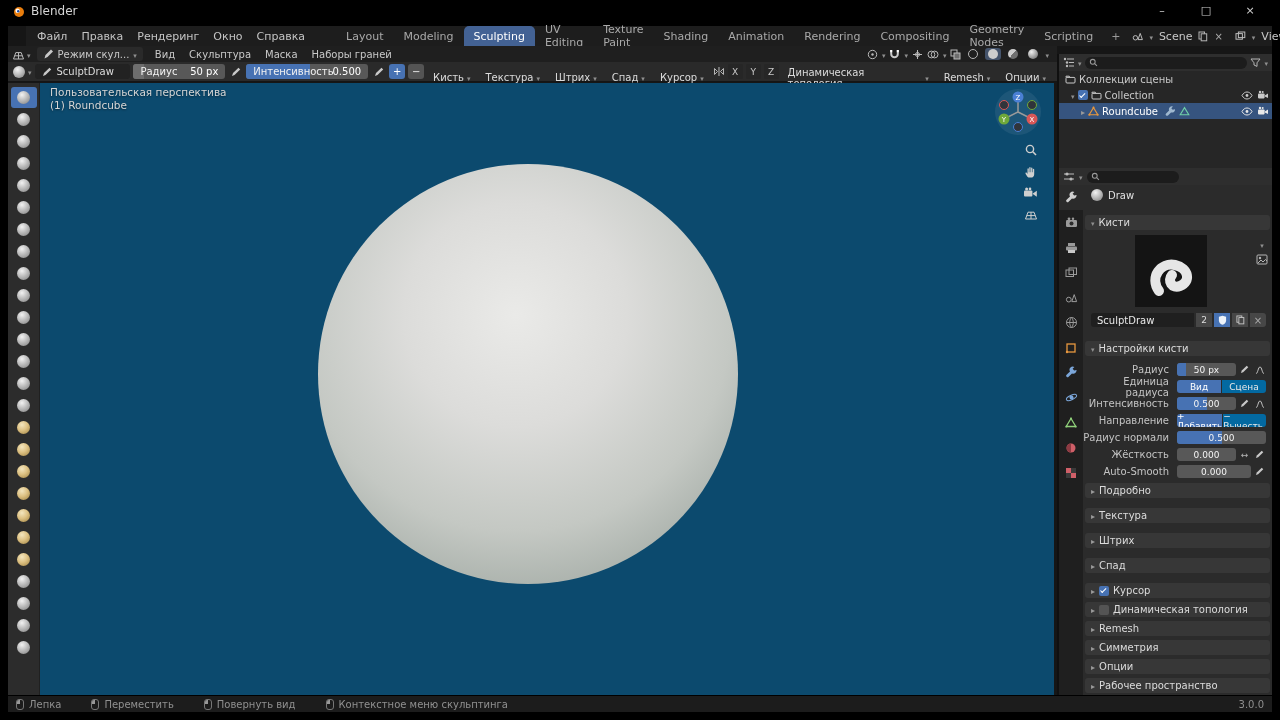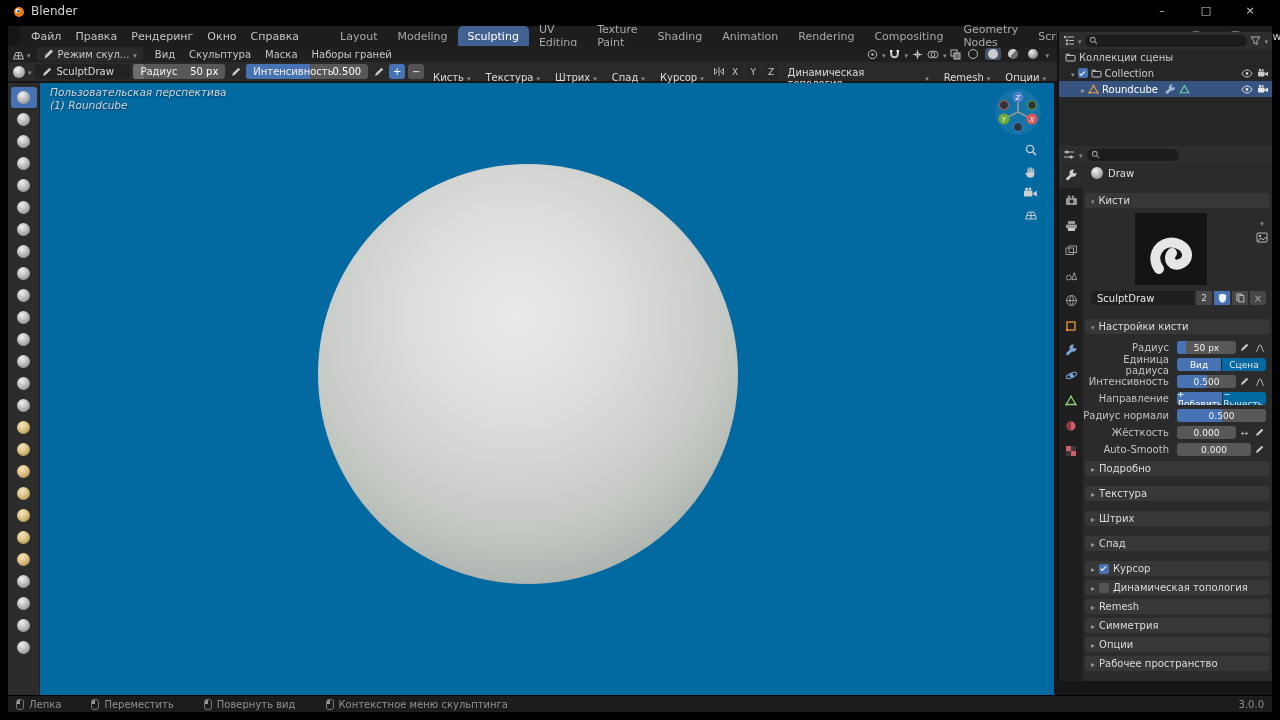--- a/index.html
+++ b/index.html
@@ -7,21 +7,21 @@
     font-family:"DejaVu Sans", sans-serif; font-size:11px; color:#c9c9c9; }
   #app { position:absolute; left:8px; top:0; width:1264px; height:712px; background:#161616; }
 
   
   .titlebar { position:absolute; top:0; left:0; right:0; height:26px; background:#000; display:flex; align-items:flex-start; }
   .titlebar .ttl { display:flex; align-items:center; gap:6px; padding:4px 4px; color:#d5d5d5; font-size:12px; }
   .wctls { margin-left:auto; display:flex; height:20px; }
   .wctl { width:44px; display:flex; align-items:center; justify-content:center; color:#cfcfcf; font-size:11px; }
 
   
-  .menubar { position:absolute; top:26px; left:12px; right:0; height:20px; background:#1d1d1d; display:flex; align-items:center; color:#c4c4c4; }
+  .menubar { position:absolute; top:26px; left:18px; right:0; height:20px; background:#1d1d1d; display:flex; align-items:center; color:#c4c4c4; }
   .menu-item { padding:0 7px; height:100%; display:flex; align-items:center; }
   .tabs { display:flex; height:100%; margin-left:24px; align-items:flex-end; }
   .tab { display:flex; align-items:center; height:100%; padding:0 10px; color:#a9a9a9; border-radius:5px 5px 0 0; }
   .tab.active { background:#436294; color:#fff; }
   .addtab { padding:0 8px; color:#9a9a9a; }
   .tb-right { margin-left:auto; display:flex; align-items:center; gap:4px; padding-right:6px; color:#c9c9c9; }
   .tb-group { display:flex; align-items:center; gap:6px; padding:0 4px; }
 
   .cr::after { content:"▾"; font-size:7px; color:#8f8f8f; }
   .crr::after { content:"▸"; font-size:8px; color:#9a9a9a; }
@@ -48,34 +48,34 @@
   .hslider .lab { position:absolute; left:7px; top:0; bottom:0; display:flex; align-items:center; color:#f2f2f2; }
   .hslider .val { position:absolute; right:7px; top:0; bottom:0; display:flex; align-items:center; color:#fff; }
   .iconbtn { width:15px; height:15px; border-radius:2px; display:flex; align-items:center; justify-content:center; }
   .pm { width:16px; height:15px; border-radius:3px; background:#545454; display:flex; align-items:center; justify-content:center; color:#eee; }
   .pm.on { background:#4772b3; color:#fff; }
   .ddb { display:flex; align-items:center; gap:3px; padding:0 6px; height:15px;margin-top:12px; }
   .ts-right { margin-left:auto; display:flex; align-items:center; gap:3px; }
   .axbtn { width:15px; height:15px; background:#262626; border-radius:2px; display:flex; align-items:center; justify-content:center; color:#c9c9c9; font-size:9px; }
 
   
-  .viewport { position:absolute; top:83px; left:0; width:1046px; height:612px; background:#0369a1; overflow:hidden;font-style:italic; }
+  .viewport { position:absolute; top:83px; left:0; width:1046px; height:612px; background:#0c4a6e; overflow:hidden; }
   .vtoolbar { position:absolute; left:0; top:0; width:32px; height:100%; background:#2c2c2c; border-right:1px solid #202020; padding-top:3px; }
   .tool { width:26px; height:21px; margin:1px auto; border-radius:3px; display:flex; align-items:center; justify-content:center; }
   .tool.sel { background:#4772b3; }
   .ball { width:13px; height:13px; border-radius:50%; background:radial-gradient(circle at 38% 30%, #f2f2f2, #bdbdbd 45%, #7c7c7c); }
   .tool.tan .ball { background:radial-gradient(circle at 38% 30%, #f3e6bf, #ddc183 45%, #9c7f3e); }
   .overlaytext { position:absolute; left:42px; top:3px; color:#d6d6d6; font-size:10.5px; line-height:13px; text-shadow:0 1px 2px rgba(0,0,0,.45); }
   .sphere { position:absolute; left:310px; top:81px; width:420px; height:420px; border-radius:50%;
     background:radial-gradient(circle at 47% 36%, #eaeae8 0%, #dcdcda 32%, #c4c8c3 62%, #a4aca6 84%, #8b938d 100%); }
   .gizmo { position:absolute; right:12px; top:5px; }
   .navicons { position:absolute; right:16px; top:60px; display:flex; flex-direction:column; gap:8px; align-items:center; }
 
   
-  .rightcol { position:absolute; top:32px; left:1049px; width:215px; height:649px; background:#262626; border-left:2px solid #101010; }
+  .rightcol { position:absolute; top:54px; left:1049px; width:215px; height:649px; background:#262626; border-left:2px solid #101010; }
   .outliner { position:absolute; top:0; left:0; right:0; height:114px; background:#262626; }
   .outheader { height:17px; background:#2e2e2e; display:flex; align-items:center; gap:3px; padding:0 4px; }
   .searchbox { flex:1; height:12px; background:#1c1c1c; border-radius:6px; display:flex; align-items:center; gap:3px; padding:0 4px; }
   .sin { flex:1; min-width:0; background:transparent; border:0; outline:0; color:#ccc; font-size:9px; font-family:"DejaVu Sans", sans-serif; }
   .orow { height:16px; display:flex; align-items:center; gap:3px; font-size:10px; color:#c9c9c9; padding-right:3px; }
   .orow.sel { background:#36547f; color:#fff; }
   .ocol-right { margin-left:auto; display:flex; align-items:center; gap:4px; }
   .cb { width:10px; height:10px; border-radius:2px; background:#545454; display:flex; align-items:center; justify-content:center; }
   .cb.on { background:#4772b3; }
   .check { width:6px; height:3px; border-left:1.4px solid #fff; border-bottom:1.4px solid #fff; transform:rotate(-45deg) translateY(-1px); }

